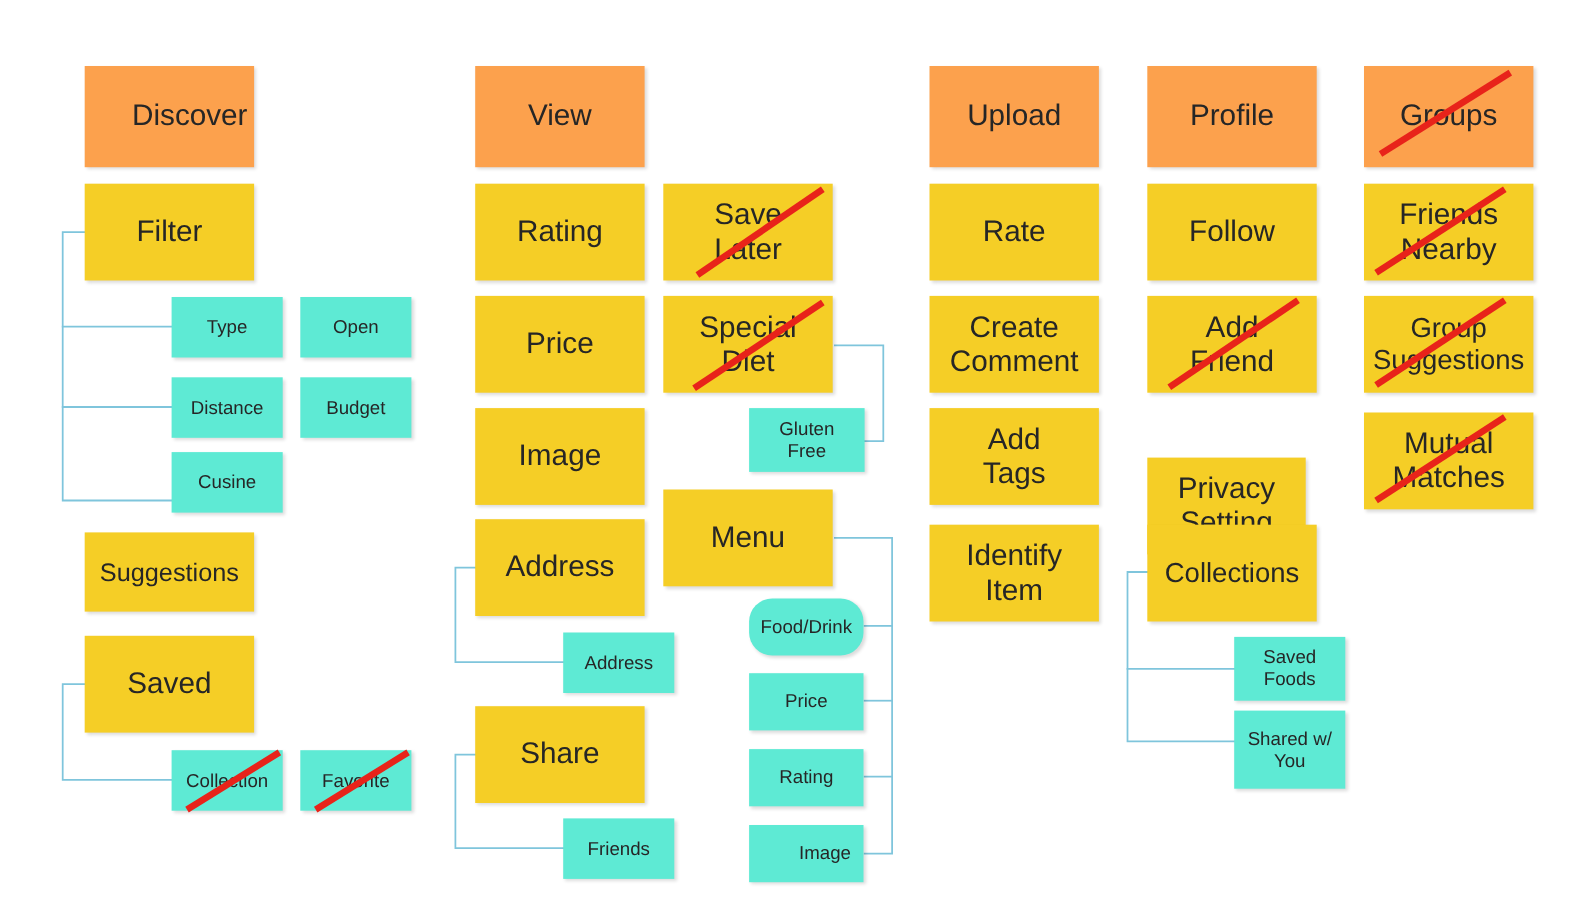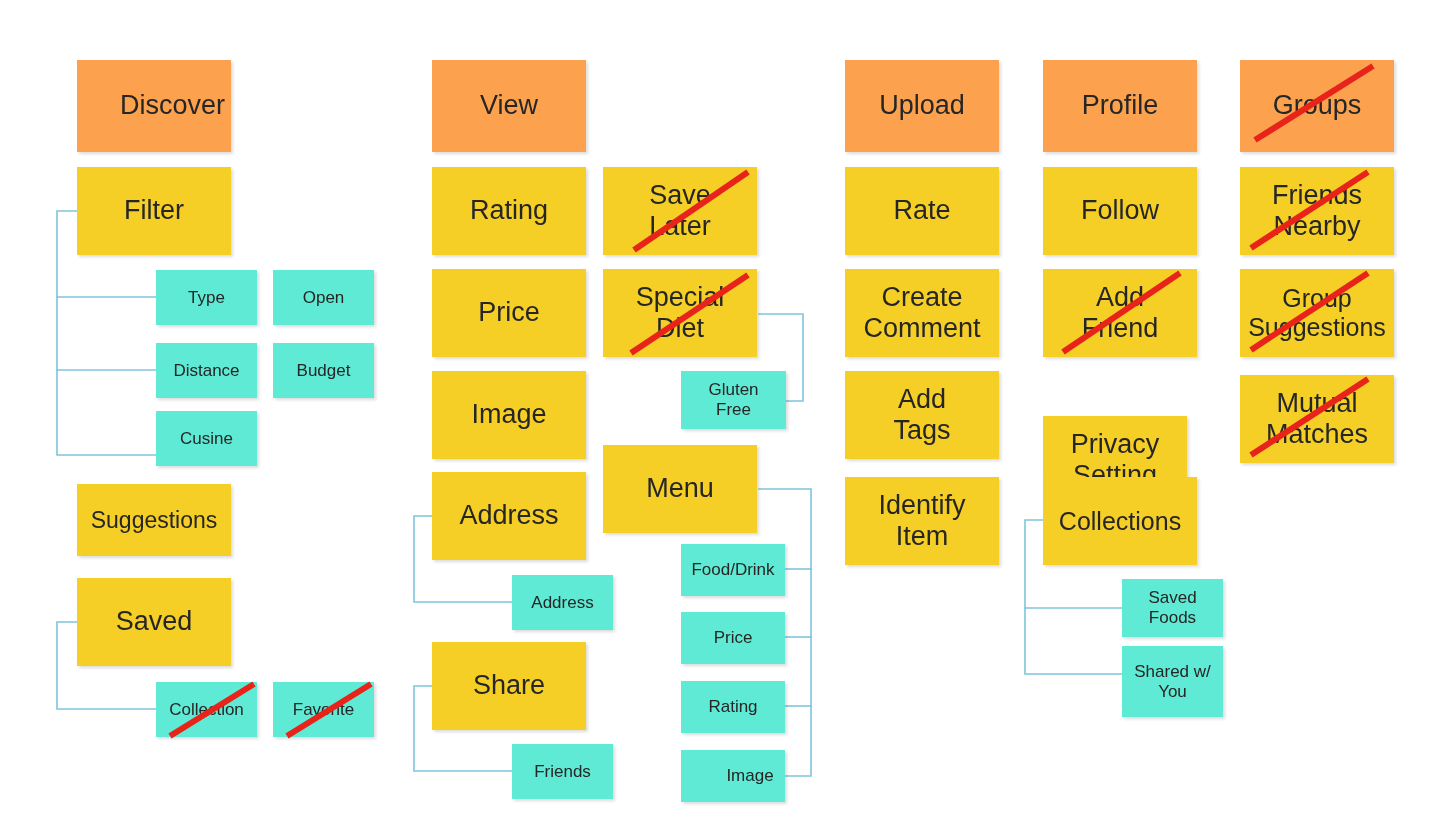--- a/index.html
+++ b/index.html
@@ -130,21 +130,21 @@
 
   <div class="node level2" style="left:681px; top:371px; width:105px; height:58px;">Gluten
 Free</div>
 
   <div class="node level1" style="left:432px; top:472px; width:154px; height:88px;">Address</div>
 
   <div class="node level1" style="left:603px; top:445px; width:154px; height:88px;">Menu</div>
 
   <div class="node level2" style="left:512px; top:575px; width:101px; height:55px;">Address</div>
 
-  <div class="node level2" style="left:681px; top:544px; width:104px; height:52px;">Food/Drink</div>
+  <div class="node level2" style="left:681px; top:544px; width:104px; height:52px;border-radius:21px;">Food/Drink</div>
 
   <div class="node level1" style="left:432px; top:642px; width:154px; height:88px;">Share</div>
 
   <div class="node level2" style="left:681px; top:612px; width:104px; height:52px;">Price</div>
 
   <div class="node level2" style="left:681px; top:681px; width:104px; height:52px;">Rating</div>
 
   <div class="node level2" style="left:512px; top:744px; width:101px; height:55px;">Friends</div>
 
   <div class="node level2" style="left:681px; top:750px; width:104px; height:52px;padding-left:40px;">Image</div>

